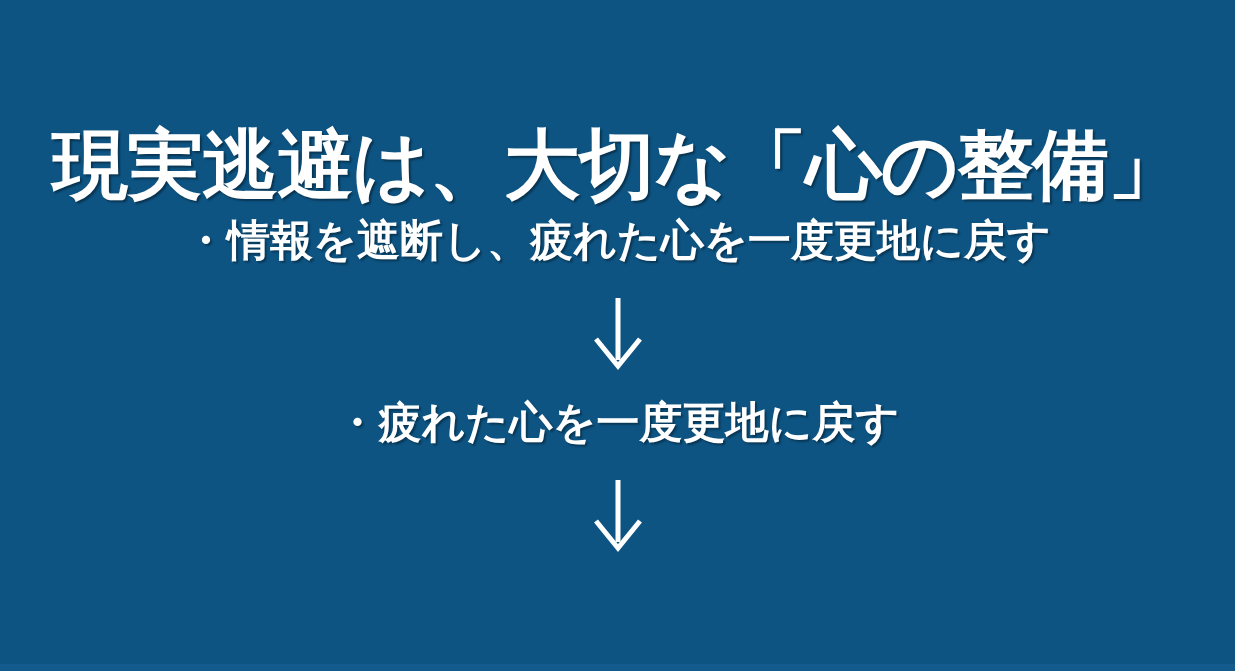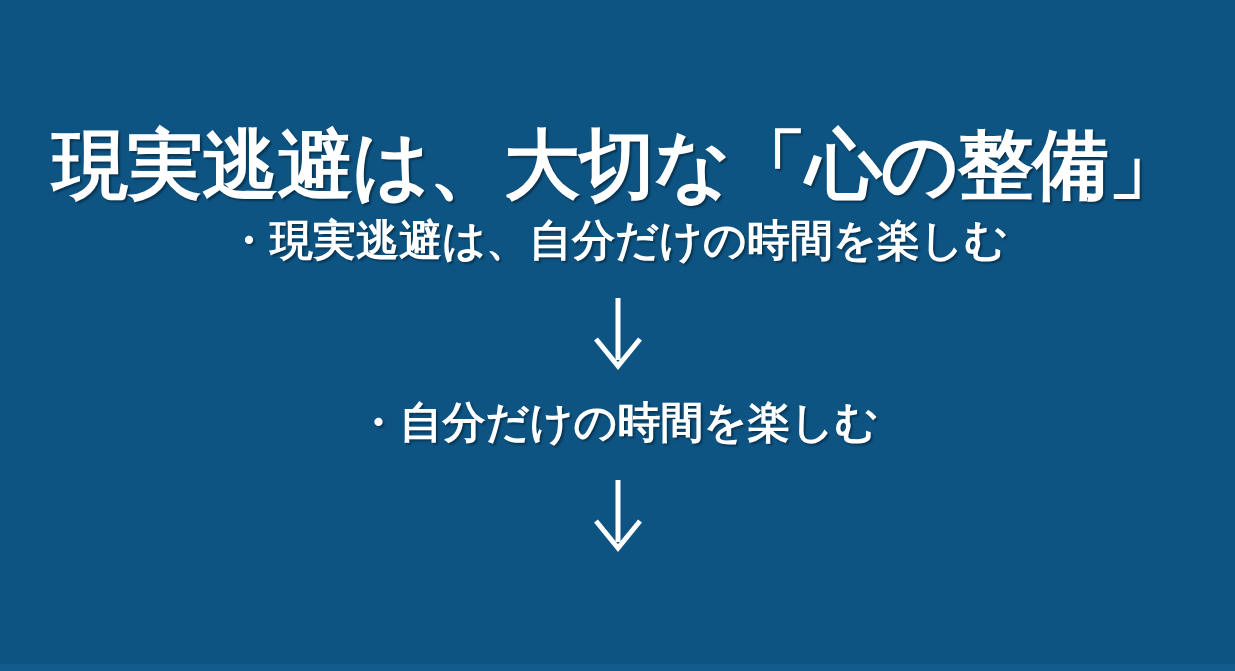--- a/index.html
+++ b/index.html
@@ -85,34 +85,34 @@
 </style>
 </head>
 <body>
 
 <div id="slide">
 
   <h1 class="title">現実逃避は、大切な「心の整備」</h1>
 
   <div class="body-stack">
 
-    <div class="bullet-line">・現実逃避は、自分だけの時間を楽しむ</div>
+    <div class="bullet-line">・情報を遮断し、疲れた心を一度更地に戻す</div>
 
     <div class="gap-after-line1"></div>
 
     <span class="arrow">
       <svg viewBox="0 0 70 76" xmlns="http://www.w3.org/2000/svg" aria-hidden="true">
         <path d="M35 2 L35 64" stroke="#ffffff" stroke-width="5" fill="none" stroke-linecap="butt"></path>
         <path d="M13 43 L35 70 L57 43" stroke="#ffffff" stroke-width="5" fill="none" stroke-linecap="butt" stroke-linejoin="miter"></path>
       </svg>
     </span>
 
     <div class="gap-after-arrow1"></div>
 
-    <div class="bullet-line">・自分だけの時間を楽しむ</div>
+    <div class="bullet-line">・疲れた心を一度更地に戻す</div>
 
     <div class="gap-after-line2"></div>
 
     <span class="arrow">
       <svg viewBox="0 0 70 76" xmlns="http://www.w3.org/2000/svg" aria-hidden="true">
         <path d="M35 2 L35 64" stroke="#ffffff" stroke-width="5" fill="none" stroke-linecap="butt"></path>
         <path d="M13 43 L35 70 L57 43" stroke="#ffffff" stroke-width="5" fill="none" stroke-linecap="butt" stroke-linejoin="miter"></path>
       </svg>
     </span>
 

